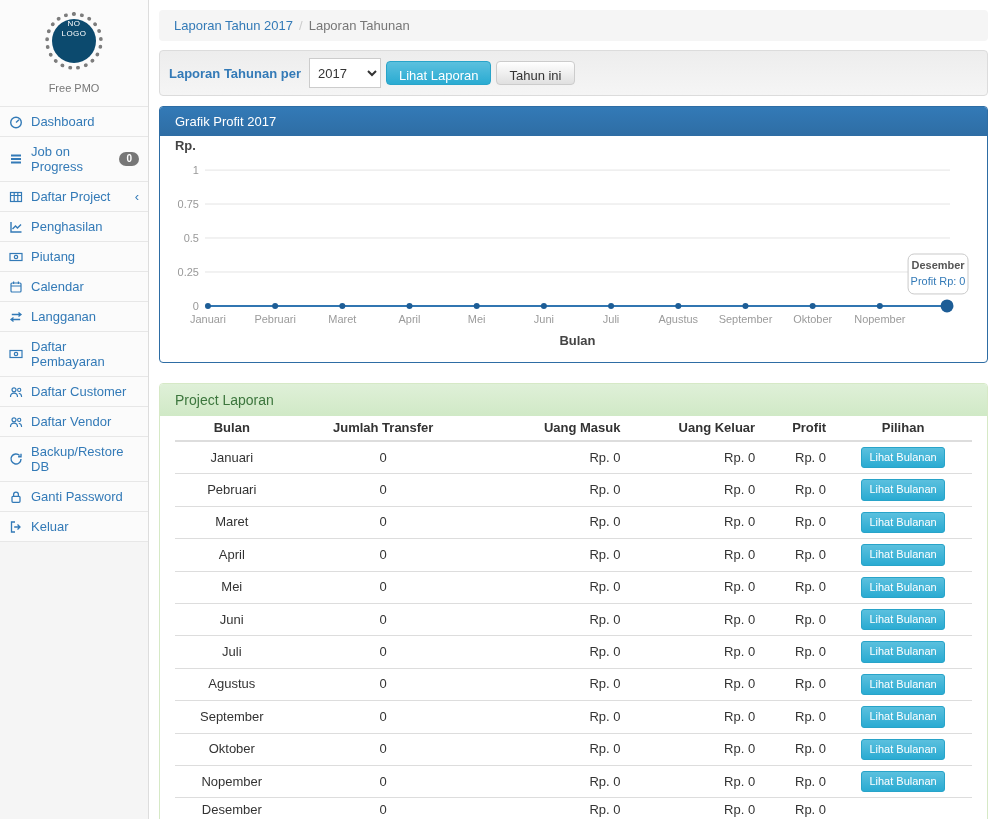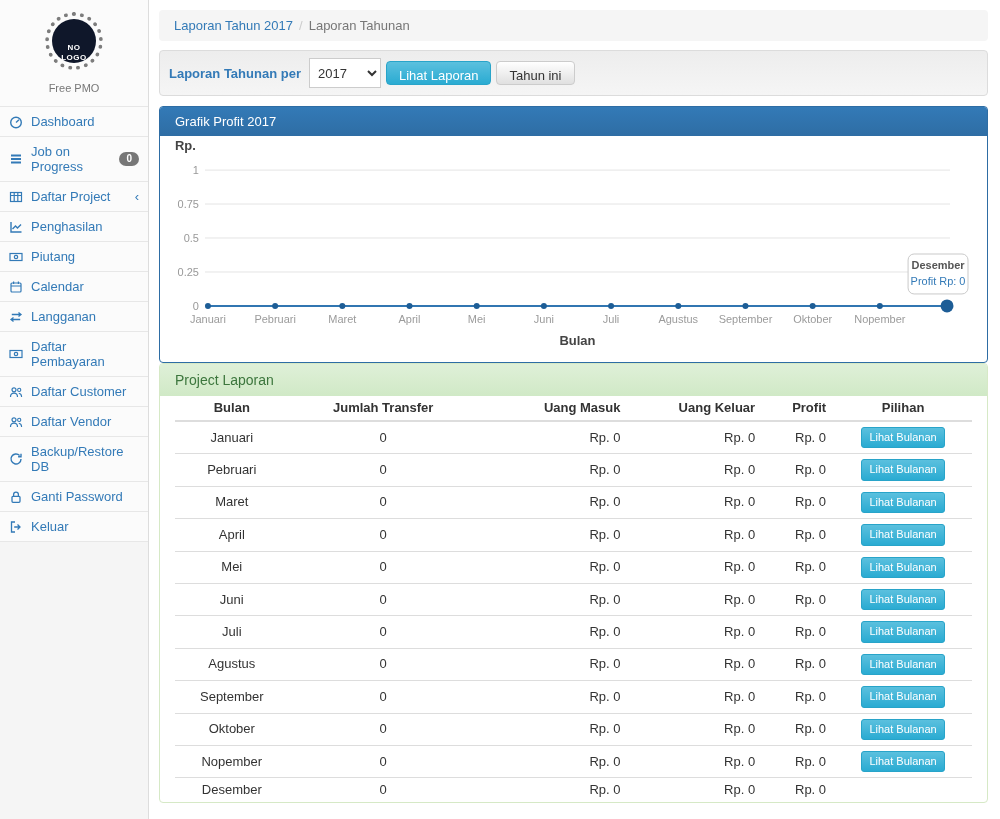--- a/index.html
+++ b/index.html
@@ -14,23 +14,23 @@
   
   .sidebar { width: 149px; min-width: 149px; background: #f5f5f5; border-right: 1px solid #ddd; }
   .sidebar-top { background: #fbfbfb; }
   .logo-box { padding: 12px 0 6px; text-align: center; }
   .logo-circle {
     width: 58px; height: 58px; margin: 0 auto; border-radius: 50%;
     border: 4px dotted #7d7d7d; background: #fbfbfb;
     display: flex; align-items: center; justify-content: center;
   }
   .logo-inner {
-    width: 44px; height: 44px; border-radius: 50%; background: #0f172a;
-    display: flex; flex-direction: column; align-items: center; justify-content: flex-end;
-    color: #fff; font-size: 8px; font-weight: bold; line-height: 1.25; letter-spacing: .5px;
+    width: 44px; height: 44px; border-radius: 50%; background: #0c4a6e;
+    display: flex; flex-direction: column; align-items: center; justify-content: flex-start;
+    color: #fff; font-size: 8px; font-weight: normal; line-height: 1.25; letter-spacing: .5px;
   }
   .brand { color: #777; font-size: 11px; text-align: center; padding: 6px 0 12px; }
   .menu { border-top: 1px solid #e7e7e7; background: #fbfbfb; border-bottom: 1px solid #e7e7e7; }
   .menu-item {
     display: flex; align-items: center; gap: 7px;
     padding: 7px 9px; color: #337ab7; border-bottom: 1px solid #e7e7e7;
     cursor: pointer; font-size: 13px;
   }
   .menu-item:last-child { border-bottom: none; }
   .menu-item .mi-icon { width: 15px; height: 14px; display: inline-flex; flex: none; color: #337ab7; }
@@ -64,21 +64,21 @@
   }
   .btn {
     height: 24px; padding: 5px 12px; border-radius: 4px; font-size: 13px;
     border: 1px solid; cursor: pointer; line-height: 1.4;
     font-family: "Liberation Sans", "DejaVu Sans", sans-serif;
   }
   .btn-info { color: #fff; background: linear-gradient(to bottom, #5bc0de 0, #2aabd2 100%); border-color: #28a4c9; }
   .btn-default { color: #333; background: linear-gradient(to bottom, #ffffff 0, #e0e0e0 100%); border-color: #ccc; }
 
   .panel { border: 1px solid; border-radius: 4px; background: #fff; }
-  .panel-primary { border-color: #2e6da4; margin-bottom: 0; }
+  .panel-primary { border-color: #2e6da4; margin-bottom: 20px; }
   .panel-primary > .panel-heading {
     background: linear-gradient(to bottom, #337ab7 0, #2e6da4 100%);
     color: #fff; padding: 7px 15px; border-radius: 3px 3px 0 0;
   }
   .panel-success { border-color: #d6e9c6; margin-bottom: 20px; }
   .panel-success > .panel-heading {
     background: linear-gradient(to bottom, #dff0d8 0, #d0e9c6 100%);
     color: #3c763d; padding: 8px 15px; font-size: 14px; border-radius: 3px 3px 0 0;
   }
   .panel-body { padding: 0 15px; }

